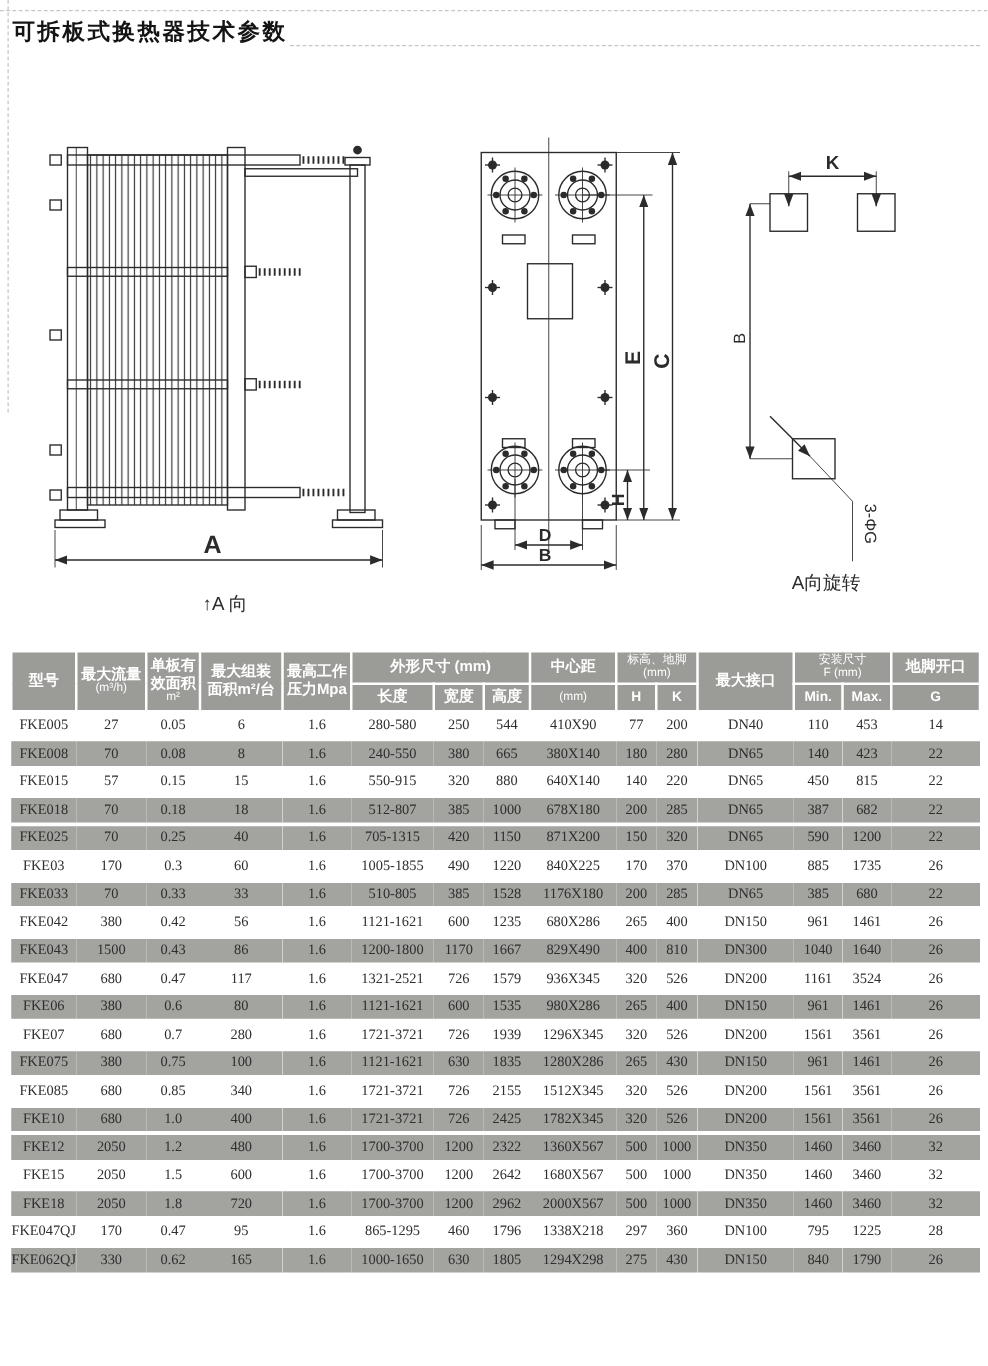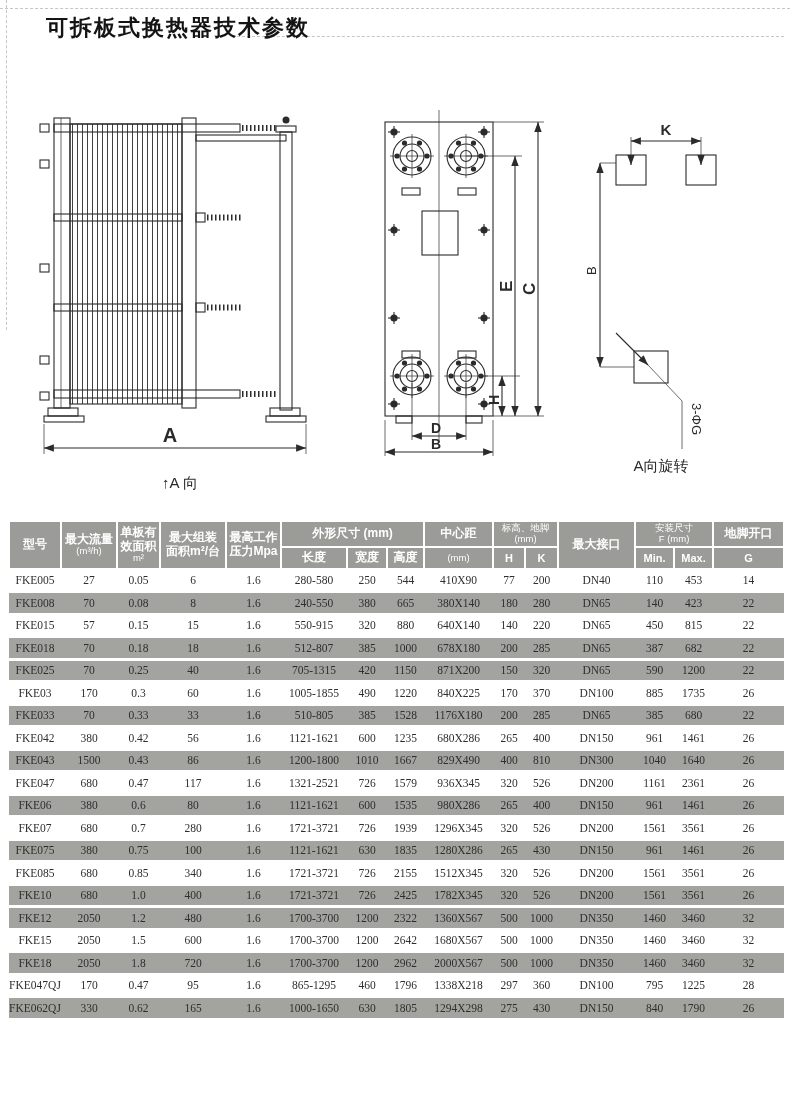--- a/index.html
+++ b/index.html
@@ -5,22 +5,22 @@
   :root{
     --header-bg:#9b9c98;
     --shaded:#a3a49f;
     --line:#2b2b2b;
   }
   *{box-sizing:border-box;margin:0;padding:0;}
   html,body{width:790px;height:1093px;background:#fff;overflow:hidden;position:relative;
     font-family:"Liberation Sans",sans-serif;}
   .dash-h{position:absolute;border-top:1px dashed #c6c6c6;height:0;}
   .dash-v{position:absolute;border-left:1px dashed #c6c6c6;width:0;}
-  #page-title{position:absolute;left:10px;top:13px;font-size:22px;font-weight:bold;
-    color:#141414;letter-spacing:2px;margin-left:36px;}
+  #page-title{position:absolute;left:10px;top:13px;font-size:18px;font-weight:bold;
+    color:#141414;letter-spacing:2px;}
   .fig{position:absolute;}
   svg .ln{stroke:var(--line);fill:none;stroke-width:1.1;}
   svg .thin{stroke:var(--line);fill:none;stroke-width:0.7;}
   svg .fil{fill:var(--line);stroke:none;}
   svg .thread{stroke:var(--line);stroke-width:6;stroke-dasharray:1.5,2.5;fill:none;}
   svg text{fill:var(--line);font-family:"Liberation Sans",sans-serif;}
   
   #param-table{position:absolute;left:8px;top:520px;width:775px;border-collapse:collapse;
     table-layout:fixed;}
   #param-table th{background:var(--header-bg);color:#fff;border:2px solid #fff;
@@ -401,21 +401,21 @@
         <td>1461</td>
         <td>26</td>
       </tr>
       <tr style="background: var(--shaded); margin-left: 20px;">
         <td>FKE043</td>
         <td>1500</td>
         <td>0.43</td>
         <td>86</td>
         <td>1.6</td>
         <td>1200-1800</td>
-        <td>1010</td>
+        <td>1170</td>
         <td>1667</td>
         <td>829X490</td>
         <td>400</td>
         <td>810</td>
         <td>DN300</td>
         <td>1040</td>
         <td>1640</td>
         <td>26</td>
       </tr>
       <tr>
@@ -425,21 +425,21 @@
         <td>117</td>
         <td>1.6</td>
         <td>1321-2521</td>
         <td>726</td>
         <td>1579</td>
         <td>936X345</td>
         <td>320</td>
         <td>526</td>
         <td>DN200</td>
         <td>1161</td>
-        <td>2361</td>
+        <td>3524</td>
         <td>26</td>
       </tr>
       <tr style="background: var(--shaded);">
         <td>FKE06</td>
         <td>380</td>
         <td>0.6</td>
         <td>80</td>
         <td>1.6</td>
         <td>1121-1621</td>
         <td>600</td>

